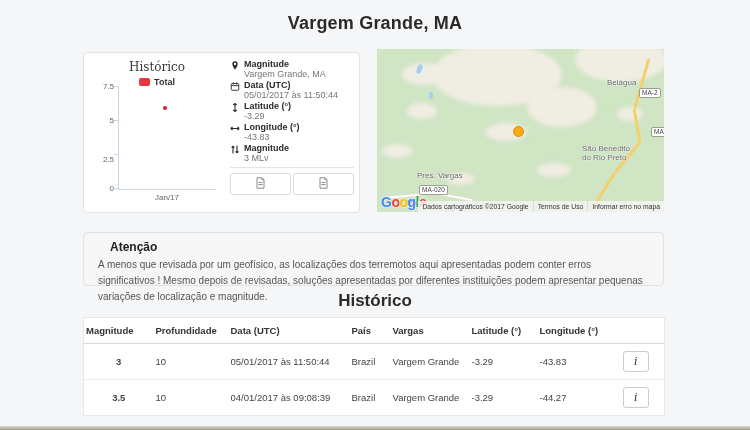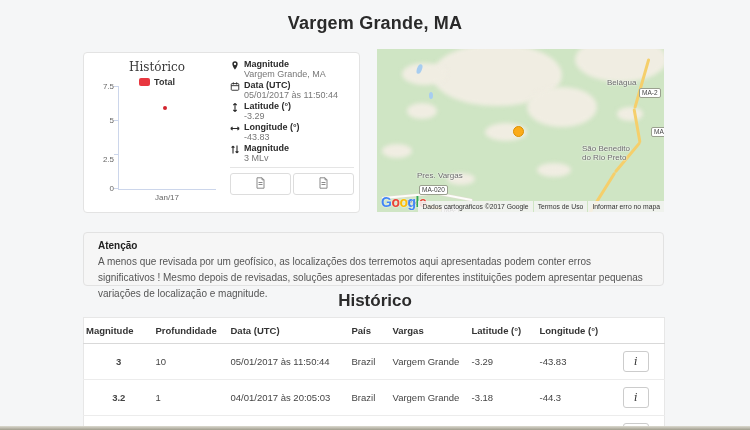--- a/index.html
+++ b/index.html
@@ -56,21 +56,21 @@
     text-shadow:0 0 2px #fff; letter-spacing:-.5px; }
   .gl-b { color:#4285F4; } .gl-r { color:#EA4335; } .gl-y { color:#FBBC05; } .gl-g { color:#34A853; }
   .attribution { position:absolute; right:0; bottom:0; display:flex; gap:1px; z-index:6; }
   .attribution span { background:rgba(245,245,245,.85); font-size:6.8px; line-height:9px;
     color:#333; padding:1px 4px; white-space:nowrap; }
   .attribution .attr-link { cursor:pointer; }
 
   
   #warning-box { position:absolute; left:83px; top:232px; width:581px; height:54px;
     background:#f6f6f6; border:1px solid #e2e2e2; border-radius:4px; padding:7px 14px; }
-  #warning-title { font-size:10px; font-weight:bold; color:#222; margin-bottom:3px; }
+  #warning-title { font-size:12px; font-weight:bold; color:#222; margin-bottom:3px;margin-left:12px; }
   #warning-body { font-size:10px; color:#555; line-height:1.6; }
 
   
   #section-heading { position:absolute; top:291px; left:0; width:750px; text-align:center;
     font-size:17px; font-weight:bold; color:#2b2b2b; }
   #history-table { position:absolute; left:83px; top:317px; width:581px; background:#fff;
     border:1px solid #e7e7e7; border-collapse:collapse; table-layout:fixed; }
   #history-table th { font-size:9.5px; font-weight:bold; color:#333; text-align:left;
     padding:7px 2px; border-bottom:1px solid #d9d9d9; }
   #history-table td { font-size:9.5px; color:#444; padding:7px 2px; border-top:1px solid #ececec; height:28px; }
@@ -271,30 +271,20 @@
         <td class="mag-cell">3</td>
         <td>10</td>
         <td>05/01/2017 às 11:50:44</td>
         <td>Brazil</td>
         <td>Vargem Grande</td>
         <td>-3.29</td>
         <td>-43.83</td>
         <td class="center"><button class="info-btn">i</button></td>
       </tr>
       <tr>
-        <td class="mag-cell">3.2</td>
-        <td>1</td>
-        <td>04/01/2017 às 20:05:03</td>
-        <td>Brazil</td>
-        <td>Vargem Grande</td>
-        <td>-3.18</td>
-        <td>-44.3</td>
-        <td class="center"><button class="info-btn">i</button></td>
-      </tr>
-      <tr>
         <td class="mag-cell">3.5</td>
         <td>10</td>
         <td>04/01/2017 às 09:08:39</td>
         <td>Brazil</td>
         <td>Vargem Grande</td>
         <td>-3.29</td>
         <td>-44.27</td>
         <td class="center"><button class="info-btn">i</button></td>
       </tr>
     </tbody>

